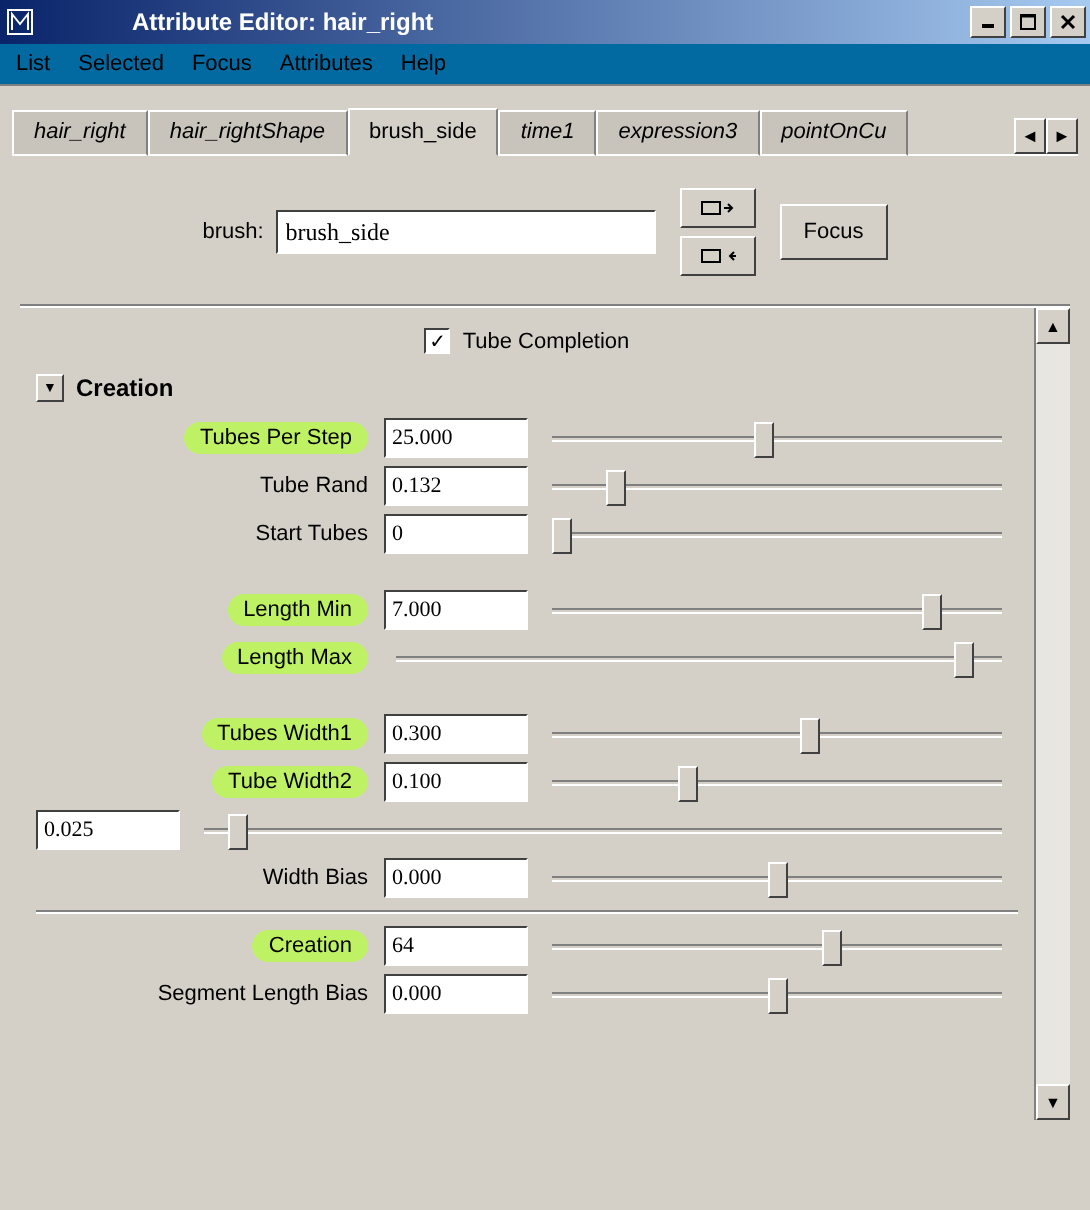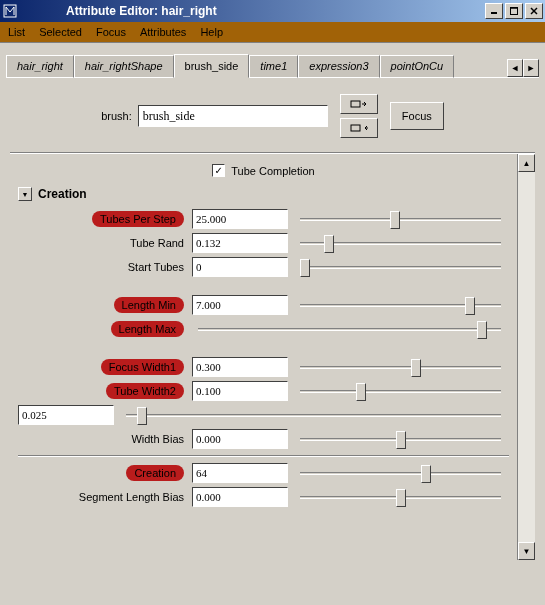--- a/index.html
+++ b/index.html
@@ -32,21 +32,21 @@
     background: #d4d0c8;
     border-top: 1px solid #fff; border-left: 1px solid #fff;
     border-right: 1px solid #404040; border-bottom: 1px solid #404040;
     display: flex; align-items: center; justify-content: center;
     font-family: monospace; font-size: 9px; color: #000;
     cursor: pointer;
   }
   .menubar {
     display: flex; gap: 14px;
     padding: 4px 8px;
-    background: #a16207;
+    background: #0369a1;
     border-bottom: 1px solid #808080;
   }
   .menubar span { cursor: default; }
   .tabrow {
     display: flex; align-items: flex-end;
     padding: 10px 6px 0 6px;
     background: #d4d0c8;
     position: relative;
   }
   .tab {
@@ -177,27 +177,27 @@
   }
   .field-label {
     width: 168px; text-align: right;
     font-size: 11px;
     padding-right: 2px;
   }
   .field-label.hl {
     display:inline-block;
   }
   .field-label.hl span {
-    background: #b91c1c;
+    background: #bef264;
     border-radius: 8px;
     padding: 2px 8px;
     text-align: center;
   }
   .field-input {
-    width: 96px; height: 20px;
+    width: 72px; height: 20px;
     border-top:1px solid #404040; border-left:1px solid #404040;
     border-bottom:1px solid #fff; border-right:1px solid #fff;
     background:#fff; padding: 1px 3px;
     font-family: Tahoma; font-size: 11px;
   }
   .slider {
     flex: 1;
     height: 20px;
     position: relative;
     display:flex; align-items:center;
@@ -356,21 +356,21 @@
         <div class="field-label hl"><span>Length Max</span></div>
         <div class="slider">
             <div class="slider-track"></div>
             <div class="slider-thumb" style="left:92%"></div>
           </div>
       </div>
 
       <div class="grp-gap"></div>
 
       <div class="field-row">
-        <div class="field-label hl"><span>Focus Width1</span></div>
+        <div class="field-label hl"><span>Tubes Width1</span></div>
         <input class="field-input" value="0.300" style="">
         <div class="slider">
             <div class="slider-track"></div>
             <div class="slider-thumb" style="left:55%"></div>
           </div>
       </div>
       <div class="field-row">
         <div class="field-label hl"><span>Tube Width2</span></div>
         <input class="field-input" value="0.100" style="">
         <div class="slider">

